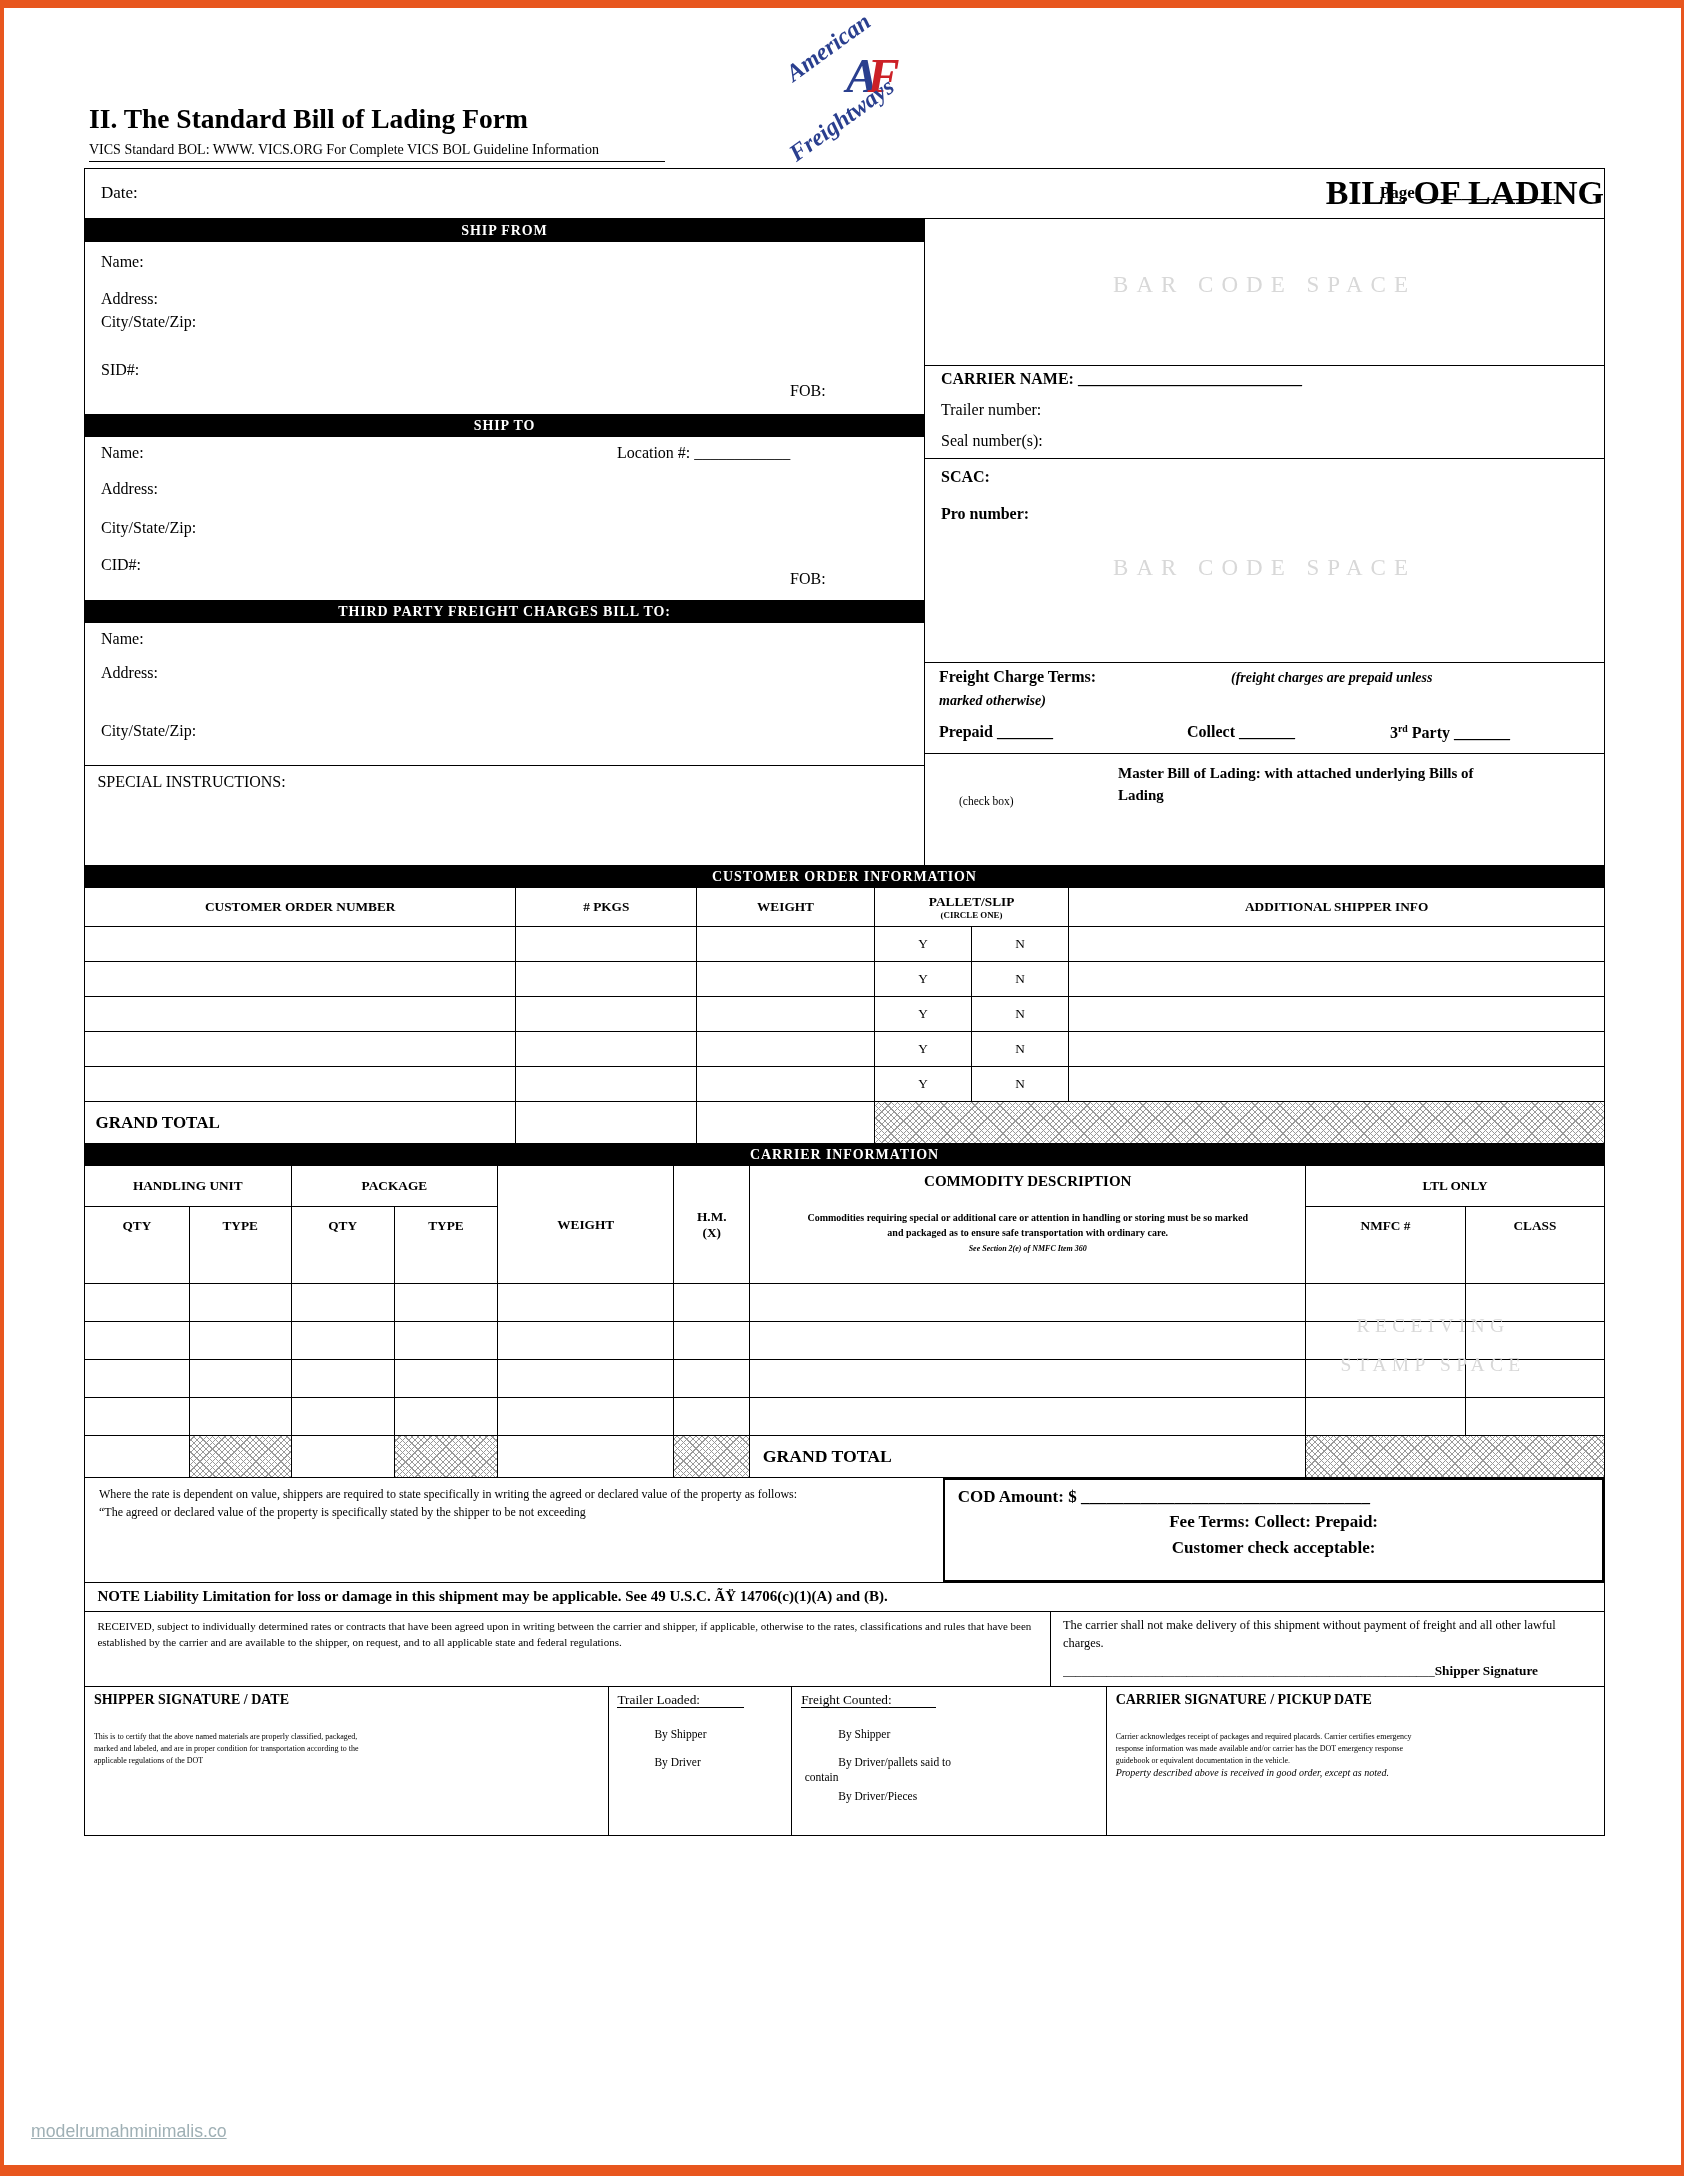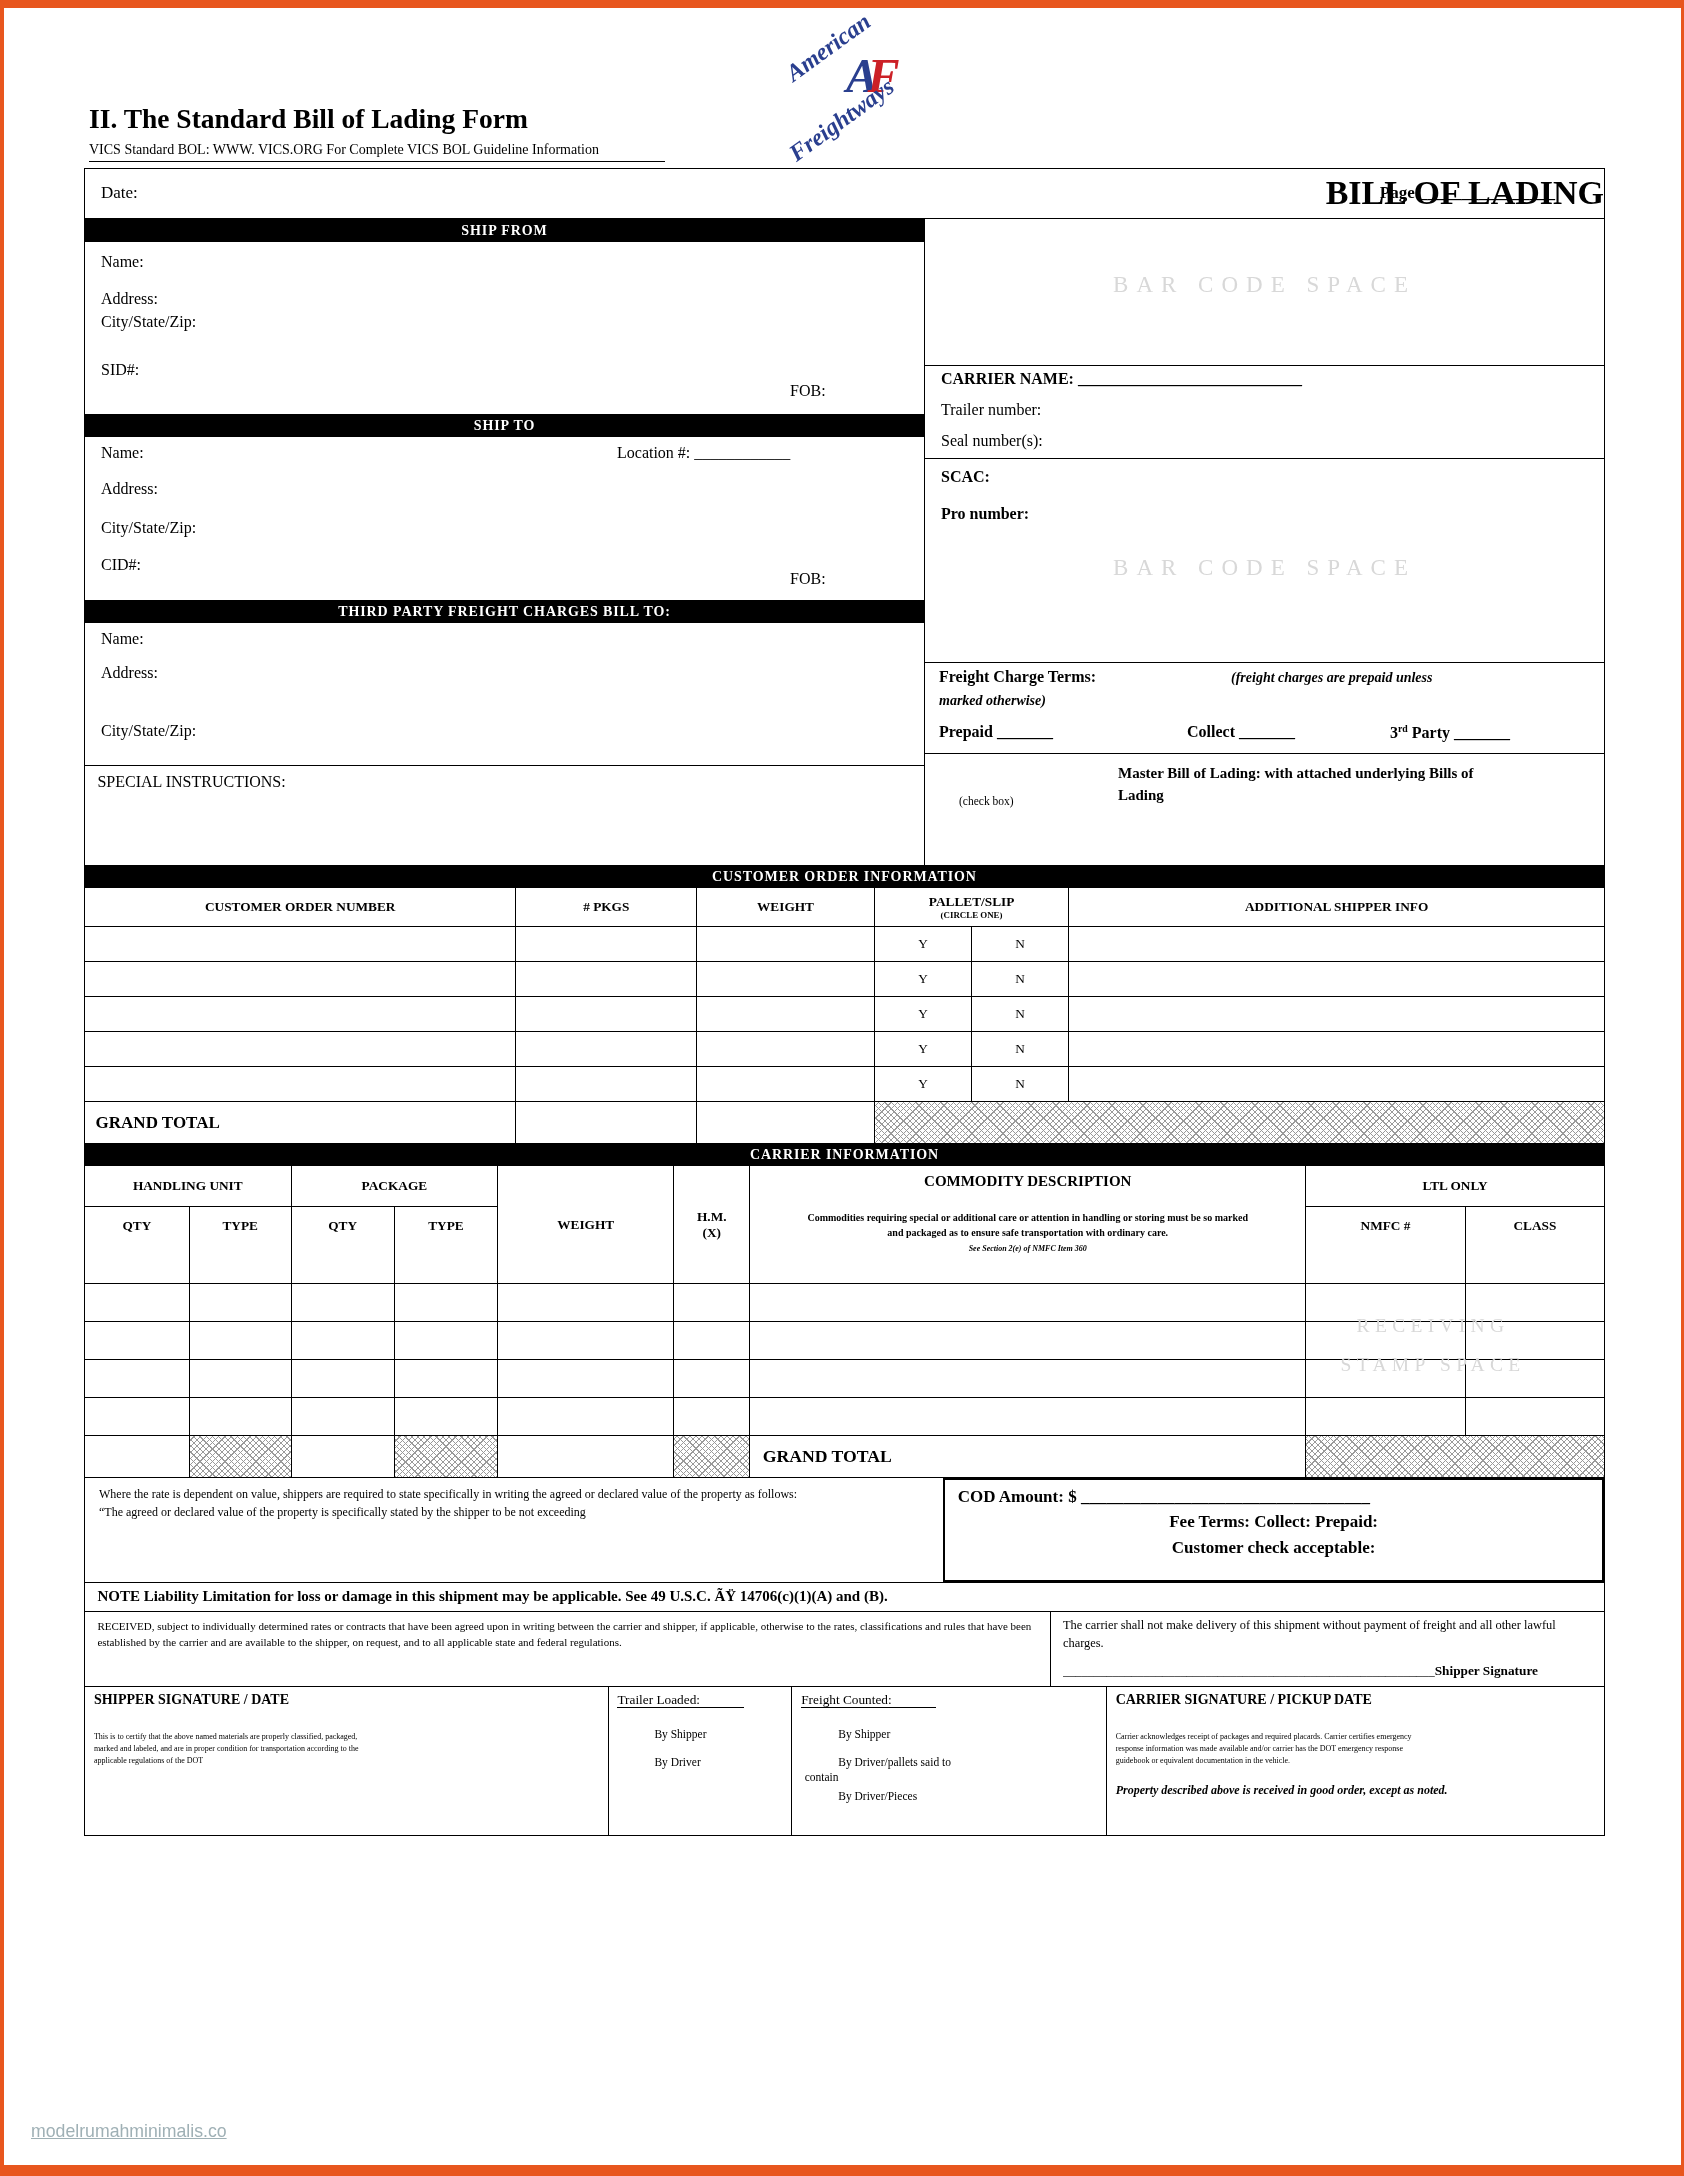--- a/index.html
+++ b/index.html
@@ -127,21 +127,21 @@
   .box-freight{width:20.7%}
   .box-carrier{flex:1}
   .sig-head{font-weight:bold;font-size:14px}
   .tiny{font-size:8px;line-height:1.5;margin-top:23px}
   .box-shipper .tiny{width:266px}
   .box-carrier .tiny{width:301px}
   .uline{border-bottom:0.9px solid #000;padding-right:44px;font-size:13.3px}
   .byline{font-size:11.5px;padding-left:37px;margin-top:16px}
   .byline0{margin-top:19.5px}
   .contain{font-size:11.5px;padding-left:3.5px;margin-top:3.5px}
-  .prop-note{font-size:12px;font-style:italic;font-weight:bold;margin-top:16px}
+  .prop-note{font-size:10px;font-style:italic;font-weight:normal;}
   .watermark{position:absolute;left:31px;top:2121px;font-family:"Liberation Sans",sans-serif;
              font-size:17.7px;color:var(--watermark-gray);text-decoration:underline;cursor:pointer}
 </style>
 </head>
 <body>
 
 <div class="frame"></div>
 
 <div class="logo">
   <span class="arc arc-top">American</span>

